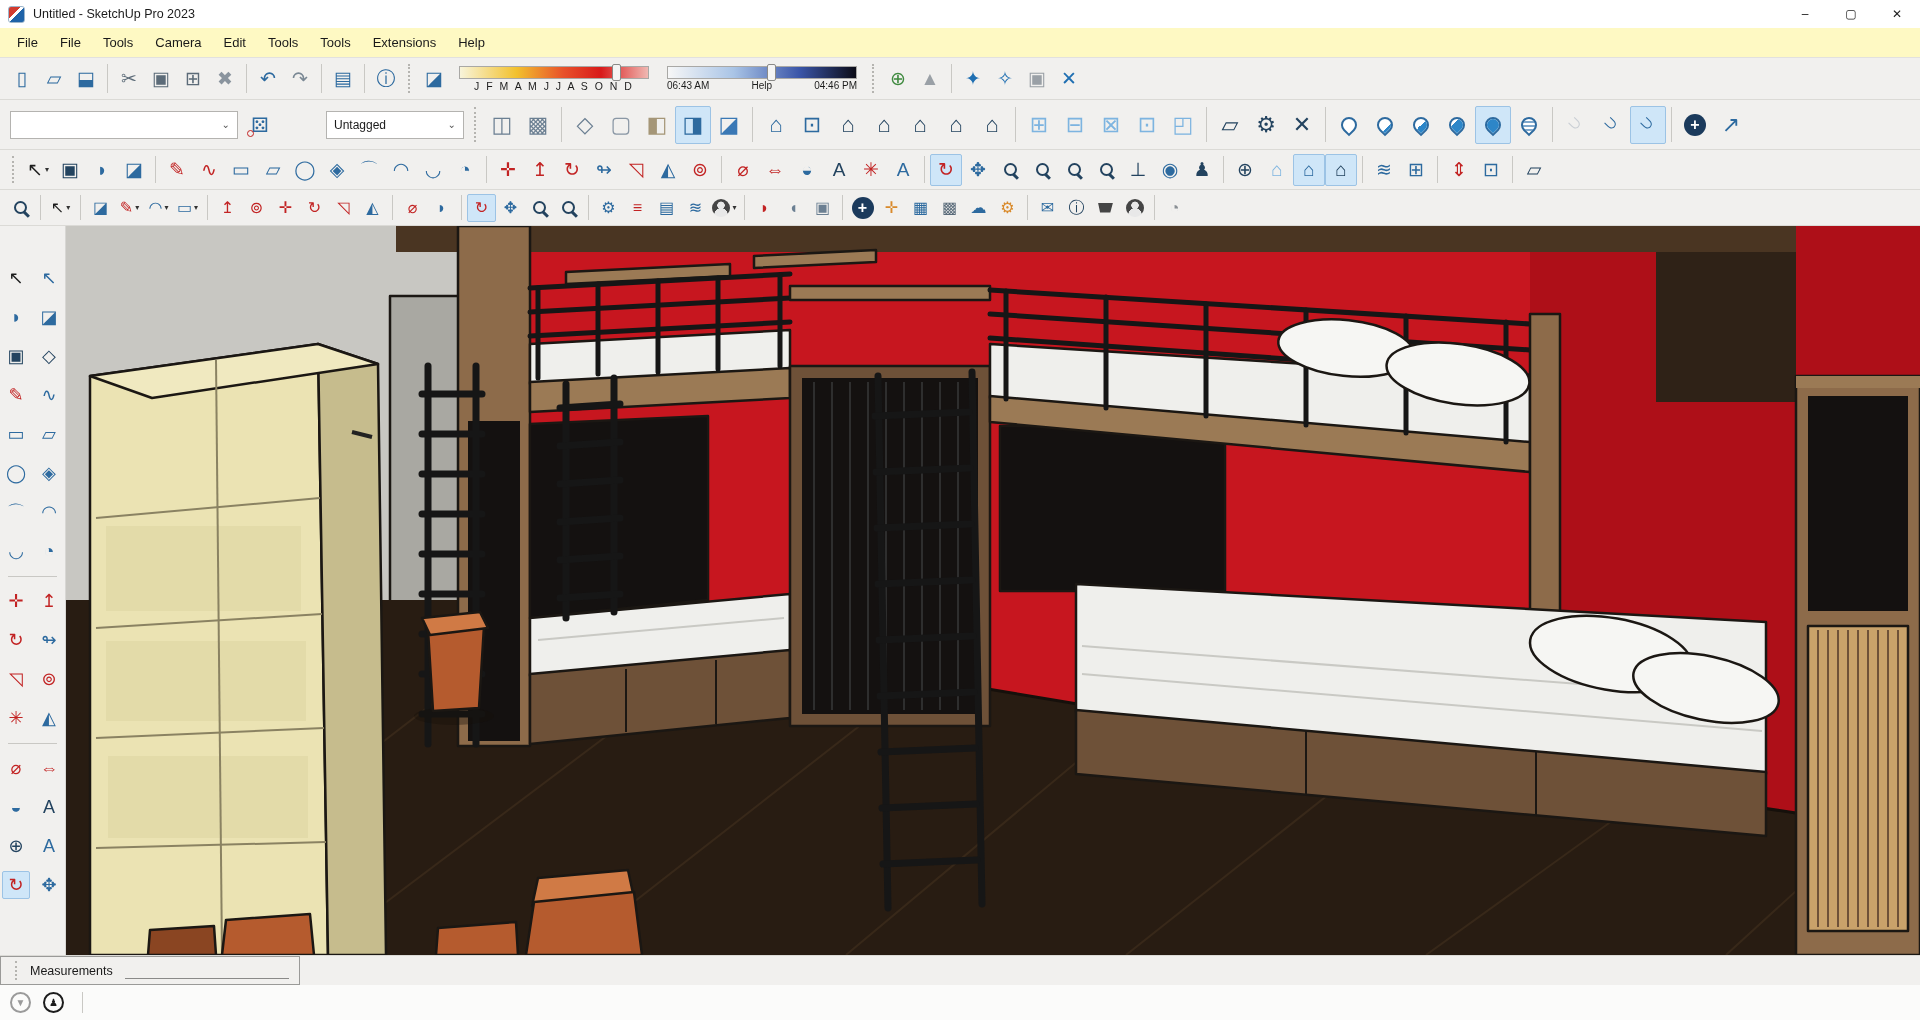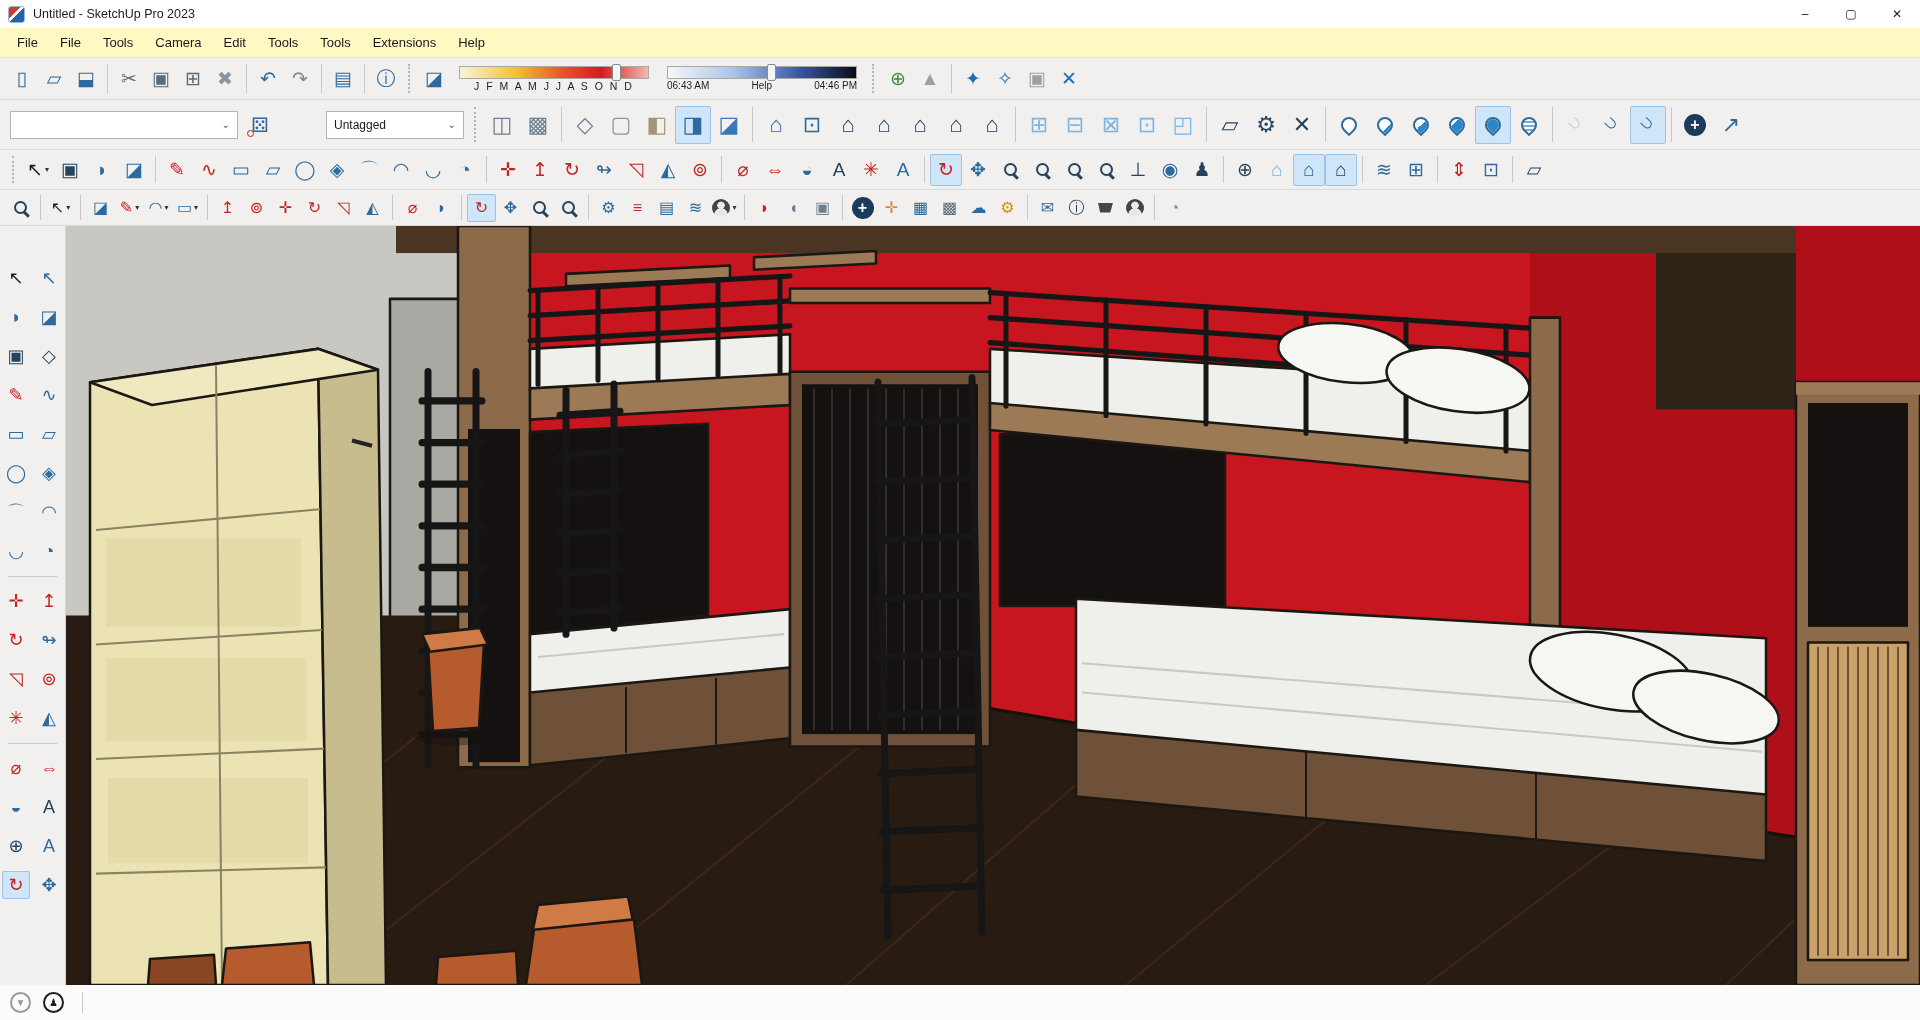--- a/index.html
+++ b/index.html
@@ -924,20 +924,27 @@
         <polygon class="orange-light ol" points="356,392 414,386 422,402 364,409"></polygon>
         <polygon class="orange-dark ol" points="84,704 148,700 150,729 82,729"></polygon>
         <polygon class="orange ol" points="160,694 244,688 248,729 156,729"></polygon>
         <polygon class="orange ol" points="372,702 450,696 452,729 370,729"></polygon>
         <polygon class="orange-light ol" points="472,652 562,644 568,672 466,680"></polygon>
         <polygon class="orange ol" points="468,676 568,666 576,729 460,729"></polygon>
       </svg>
     </div>
   </div>
 
+  <div class="measbar">
+    <div class="meas-box">
+      <div class="meas-grip"></div>
+      <span class="meas-label">Measurements</span>
+      <div class="meas-value"></div>
+    </div>
+  </div>
 
   <div class="statusbar" id="statusbar">
       <button class="status-circle" style="color: rgb(154, 154, 154);">
         <span>▼</span>
       </button>
       <button class="status-circle" style="color: rgb(28, 28, 28);">
         <span>♟</span>
       </button>
       <div class="status-vsep"></div>
     </div>

